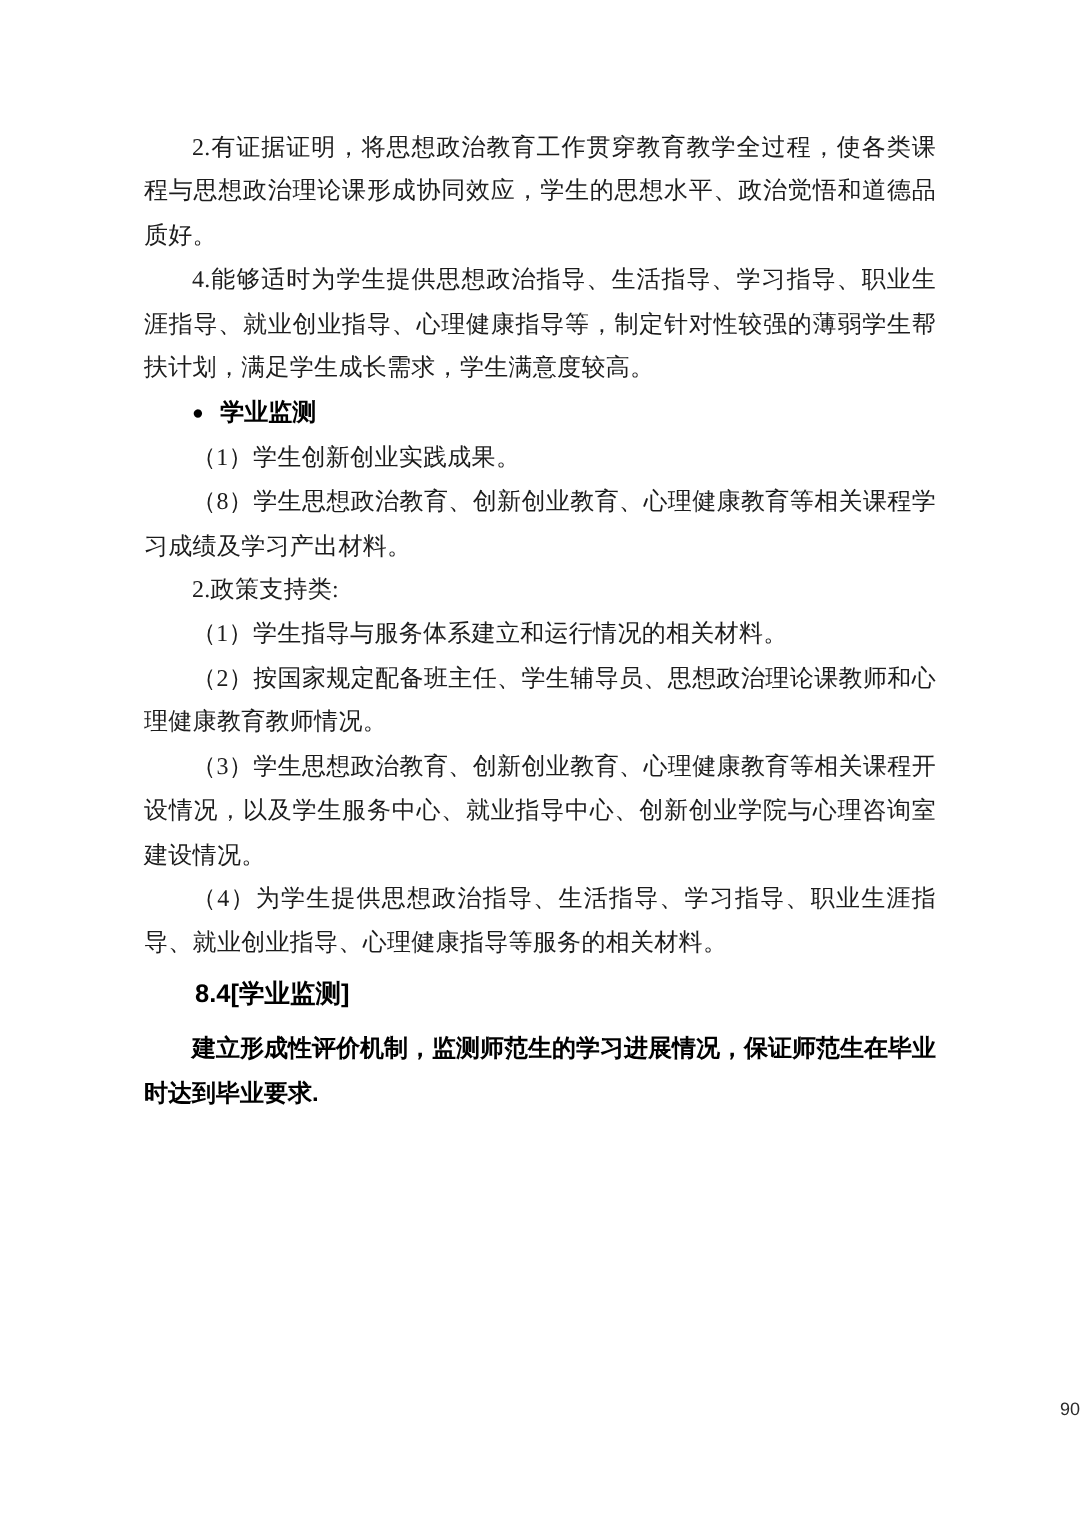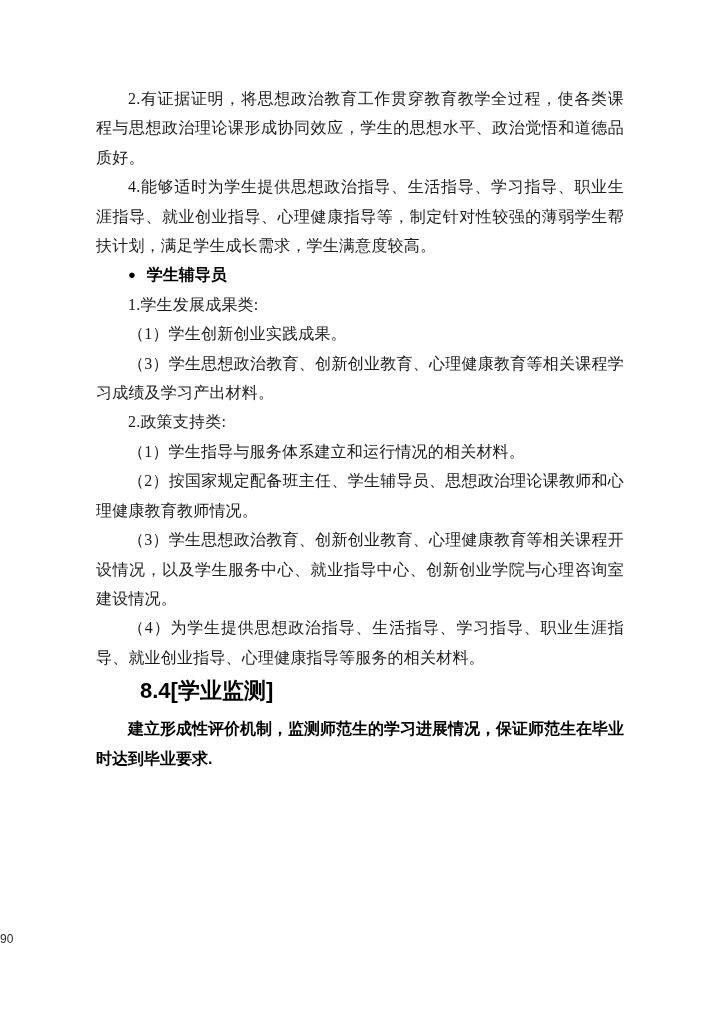--- a/index.html
+++ b/index.html
@@ -32,21 +32,21 @@
     text-indent: 2em;
     font-family: "Liberation Sans", "DejaVu Sans", sans-serif;
   }
   .bullet-head .bullet {
     font-size: 13px;
     margin-right: 11px;
     vertical-align: 1px;
     font-weight: normal;
   }
   .heading {
-    font-size: 22px;
+    font-size: 17px;
     line-height: 29.4px;
     font-weight: bold;
     color: #000000;
     text-indent: 2em;
     margin: 4px 0 8px 0;
     font-family: "Liberation Sans", "DejaVu Sans", sans-serif;
   }
   .bold-para {
     font-size: 16px;
     line-height: 30px;
@@ -55,37 +55,36 @@
     text-align: justify;
     text-indent: 2em;
     margin-top: 6px;
     font-family: "Liberation Sans", "DejaVu Sans", sans-serif;
   }
   .page-number {
     position: absolute;
     left: 0;
     right: 0;
     bottom: 72px;
-    text-align: left;
+    text-align: right;
     font-size: 12px;
     color: #2b2b2b;
     font-family: "Liberation Sans", "DejaVu Sans", sans-serif;
   }
 </style>
 </head>
 <body>
 
 <div class="page">
   <div id="doc-body">
       <p class="para">2.有证据证明，将思想政治教育工作贯穿教育教学全过程，使各类课程与思想政治理论课形成协同效应，学生的思想水平、政治觉悟和道德品质好。</p>
       <p class="para">4.能够适时为学生提供思想政治指导、生活指导、学习指导、职业生涯指导、就业创业指导、心理健康指导等，制定针对性较强的薄弱学生帮扶计划，满足学生成长需求，学生满意度较高。</p>
-      <p class="bullet-head"><span class="bullet">●</span><span>学生辅导员</span></p>
-      <p class="para">1.学生发展成果类:</p>
+      <p class="bullet-head"><span class="bullet">●</span><span>学业监测</span></p>
       <p class="para">（1）学生创新创业实践成果。</p>
-      <p class="para">（3）学生思想政治教育、创新创业教育、心理健康教育等相关课程学习成绩及学习产出材料。</p>
+      <p class="para">（8）学生思想政治教育、创新创业教育、心理健康教育等相关课程学习成绩及学习产出材料。</p>
       <p class="para">2.政策支持类:</p>
       <p class="para">（1）学生指导与服务体系建立和运行情况的相关材料。</p>
       <p class="para">（2）按国家规定配备班主任、学生辅导员、思想政治理论课教师和心理健康教育教师情况。</p>
       <p class="para">（3）学生思想政治教育、创新创业教育、心理健康教育等相关课程开设情况，以及学生服务中心、就业指导中心、创新创业学院与心理咨询室建设情况。</p>
       <p class="para">（4）为学生提供思想政治指导、生活指导、学习指导、职业生涯指导、就业创业指导、心理健康指导等服务的相关材料。</p>
       <p class="heading">8.4[学业监测]</p>
       <p class="bold-para">建立形成性评价机制，监测师范生的学习进展情况，保证师范生在毕业时达到毕业要求.</p>
     </div>
   <div class="page-number">90</div>
 </div>

